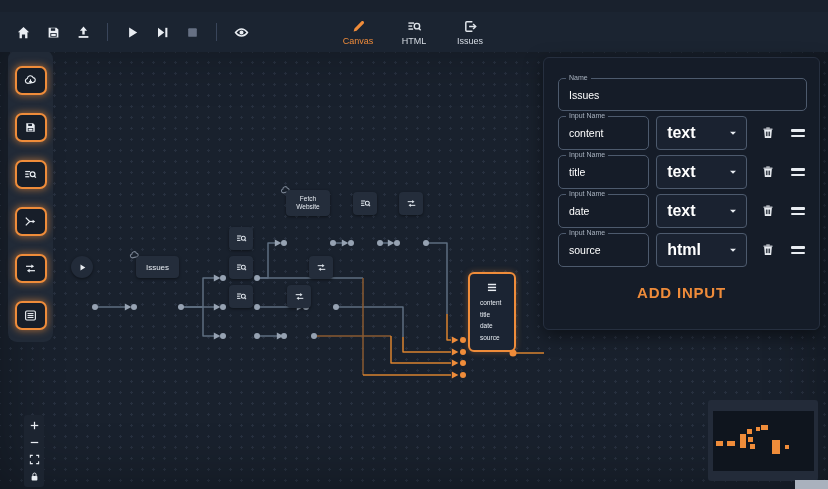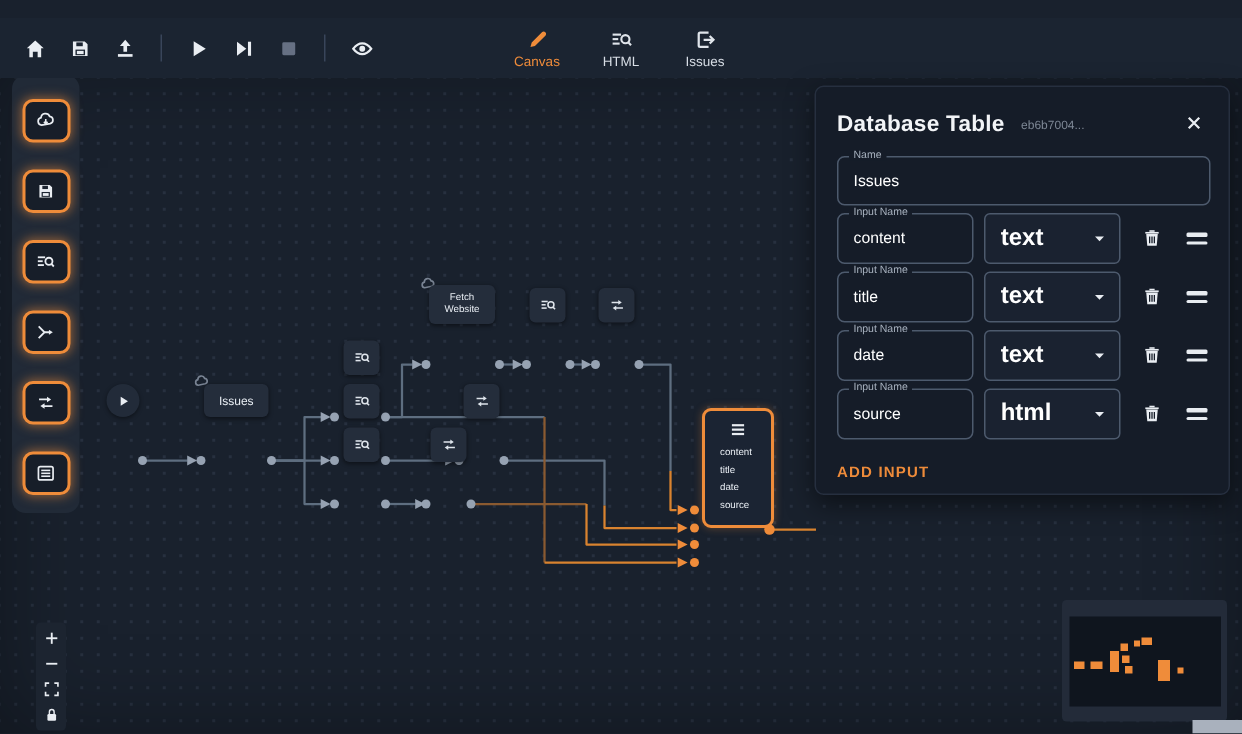--- a/index.html
+++ b/index.html
@@ -48,21 +48,21 @@
   .name-box{height:33px;margin-top:9px;width:249px;}
   .inp-row{display:flex;align-items:center;margin-top:5px;height:34px;}
   .inp-row .obox{width:95px;height:34px;}
   .type-select{width:95px;height:34px;margin-left:7px;border:1px solid #4d5a6d;border-radius:4px;background:#1a2230;
     box-sizing:border-box;display:flex;align-items:center;cursor:pointer;}
   .type-select .val{font-size:16px;font-weight:bold;color:#fff;padding-left:10px;}
   .type-select .caret{margin-left:auto;margin-right:7px;display:flex;}
   .trash-btn{margin-left:13px;width:16px;height:18px;display:flex;align-items:center;justify-content:center;cursor:pointer;}
   .drag-handle{margin-left:15px;width:15px;display:flex;flex-direction:column;gap:3px;cursor:grab;}
   .drag-handle i{display:block;height:2.4px;background:#e8ecf1;border-radius:1px;}
-  .add-input{margin-top:17px;text-align:left;font-size:10px;font-weight:bold;letter-spacing:.8px;color:#ee8b3a;cursor:pointer;}
+  .add-input{margin-top:17px;text-align:center;font-size:15px;font-weight:bold;letter-spacing:.8px;color:#ee8b3a;cursor:pointer;}
   
   .minimap{position:absolute;left:708px;top:400px;width:110px;height:81px;background:#232b39;border-radius:3px;z-index:25;}
   .minimap-inner{position:absolute;left:5px;top:11px;width:101px;height:60px;background:#0f151e;}
   .mm-node{position:absolute;background:#ef8c3a;}
   .mm-viewport{position:absolute;left:795px;top:480px;width:33px;height:9px;background:#a9b1bd;z-index:26;}
 </style>
 </head>
 <body>
 
 <div class="topbar">
@@ -356,29 +356,20 @@
     </div>
     <div class="zoom-btn">
       <svg width="11" height="11" viewBox="0 0 16 16">
         <rect x="3.8" y="7.2" width="8.4" height="6.6" rx="1.2" fill="#e9edf2"></rect>
         <path d="M5.7 7.2V5.3a2.3 2.3 0 0 1 4.6 0v1.9" fill="none" stroke="#e9edf2" stroke-width="1.4"></path>
       </svg>
     </div>
   </div>
 
 <div class="panel">
-  <div class="panel-header">
-    <span class="panel-title">Database Table</span>
-    <span class="panel-id">eb6b7004...</span>
-    <span class="close-btn" id="close-btn">
-        <svg width="14" height="14" viewBox="0 0 16 16">
-          <path d="M4 4 12 12M12 4 4 12" stroke="#e9edf2" stroke-width="1.7"></path>
-        </svg>
-      </span>
-  </div>
   <div class="obox name-box">
     <span class="lg">Name</span>
     <span class="val">Issues</span>
   </div>
   <div id="input-rows">
       <div class="inp-row">
         <div class="obox">
           <span class="lg">Input Name</span>
           <span class="val">content</span>
         </div>

